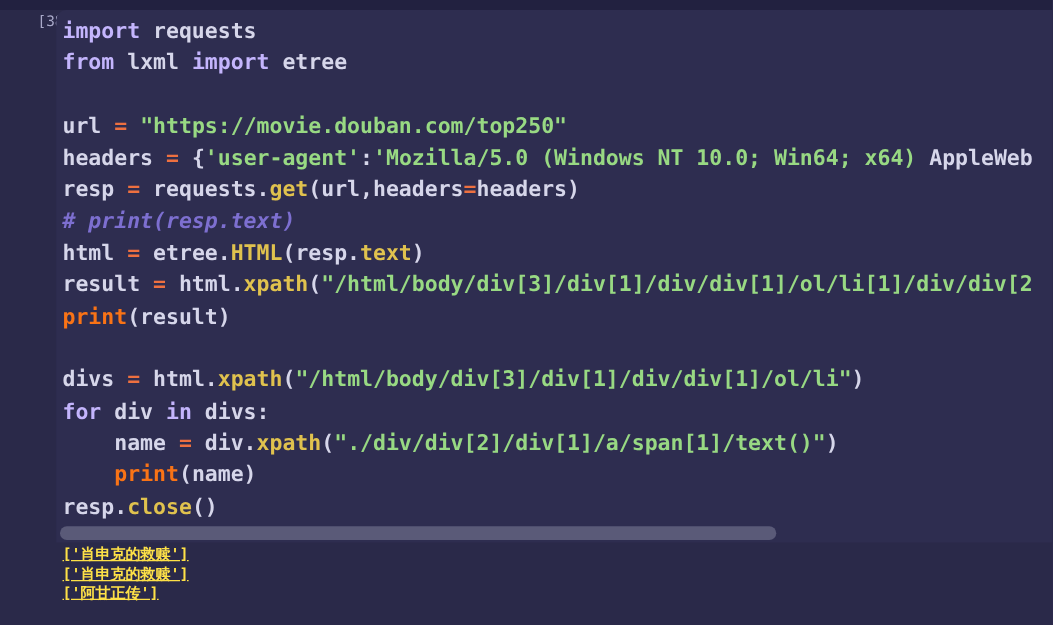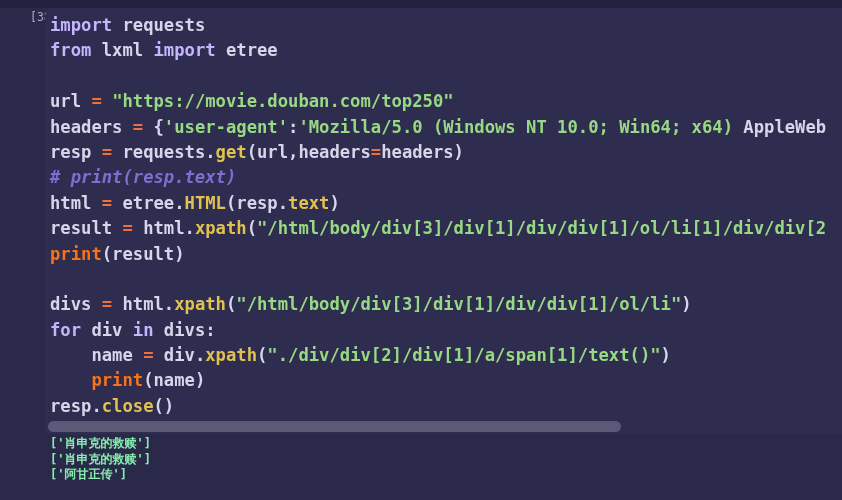--- a/index.html
+++ b/index.html
@@ -34,21 +34,21 @@
   .tk-op{color:#ee7040;}
   .tk-cm{color:#7d6fd0;font-style:italic;text-align:right;}
   .tk-bi{color:#f97316;}
   .hscroll-thumb{
     position:absolute;left:48px;top:421px;width:573px;height:11px;
     background:#5a5a78;border-radius:6px;
   }
   .output{
     position:absolute;left:50px;top:436px;width:780px;
     font:bold 12px "DejaVu Sans Mono", monospace;
-    line-height:15.5px;color:#86efac;white-space:pre;
+    line-height:15.5px;color:#fde047;white-space:pre;text-decoration:underline;
   }
 </style>
 </head>
 <body>
 
 <div class="top-strip"></div>
 
 <div class="exec-label">[38]:</div>
 
 <div class="cell">

